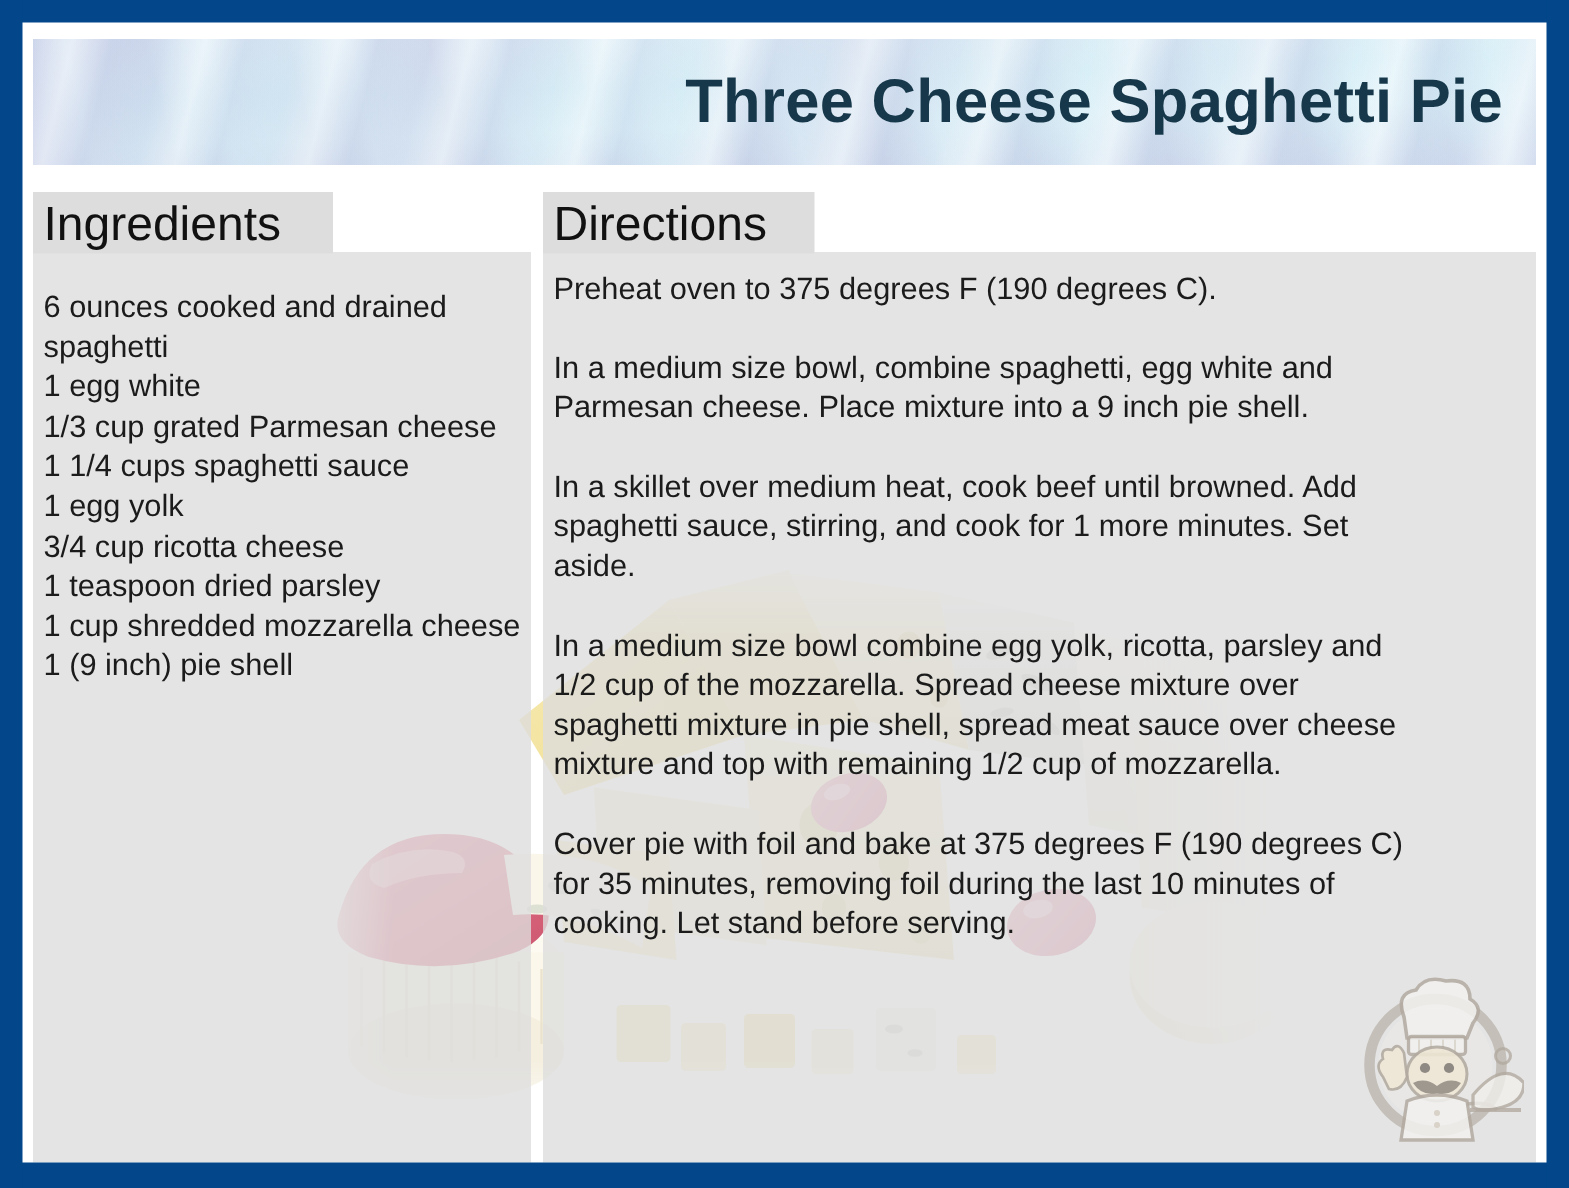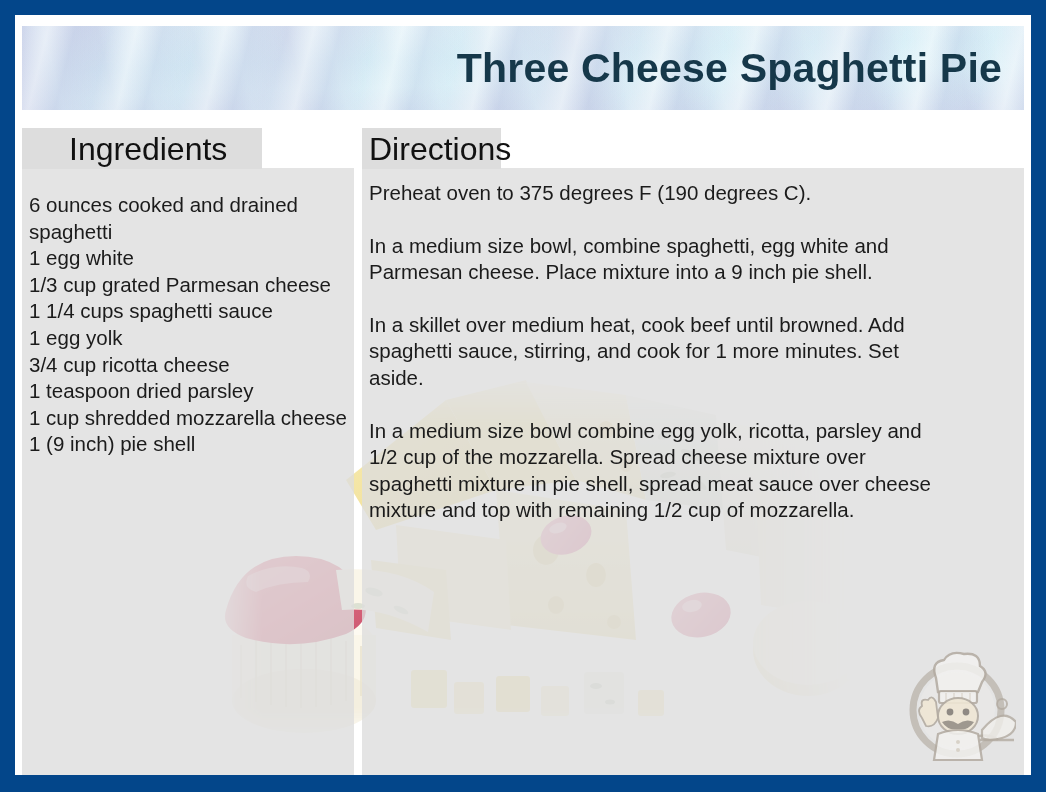--- a/index.html
+++ b/index.html
@@ -128,26 +128,25 @@
     background: #dddddd;
     z-index: 6;
     display: flex;
     align-items: center;
   }
   .tab-ingredients {
     left: 22px;
     top: 128px;
     width: 200px;
     height: 41px;
-    padding-left: 40px;
   }
   .tab-directions {
     left: 362px;
     top: 128px;
-    width: 139px;
+    width: 181px;
     height: 41px;
   }
   .heading-text {
     font-size: 32px;
     font-weight: 400;
     color: #111111;
     padding-left: 7px;
     line-height: 1;
     white-space: nowrap;
   }
@@ -323,20 +322,21 @@
     <div class="ingredient-line">1 teaspoon dried parsley</div>
     <div class="ingredient-line">1 cup shredded mozzarella cheese</div>
     <div class="ingredient-line">1 (9 inch) pie shell</div>
   </div>
 
   <div class="directions-body">
     <p class="direction-step">Preheat oven to 375 degrees F (190 degrees C).</p>
     <p class="direction-step">In a medium size bowl, combine spaghetti, egg white and Parmesan cheese. Place mixture into a 9 inch pie shell.</p>
     <p class="direction-step">In a skillet over medium heat, cook beef until browned. Add spaghetti sauce, stirring, and cook for 1 more minutes. Set aside.</p>
     <p class="direction-step">In a medium size bowl combine egg yolk, ricotta, parsley and 1/2 cup of the mozzarella. Spread cheese mixture over spaghetti mixture in pie shell, spread meat sauce over cheese mixture and top with remaining 1/2 cup of mozzarella.</p>
+    <p class="direction-step">Cover pie with foil and bake at 375 degrees F (190 degrees C) for 35 minutes, removing foil during the last 10 minutes of cooking. Let stand before serving.</p>
   </div>
 
   <div class="title-banner">
     <div class="banner-weave"></div>
     <div class="banner-title">Three Cheese Spaghetti Pie</div>
   </div>
 
   <svg class="chef-logo" viewBox="0 0 118 118">
     <circle cx="59" cy="62" r="44" fill="none" stroke="#8a7c6a" stroke-width="7" opacity="0.65"></circle>
     <circle cx="59" cy="62" r="38" fill="#faf7f0" opacity="0.35"></circle>

